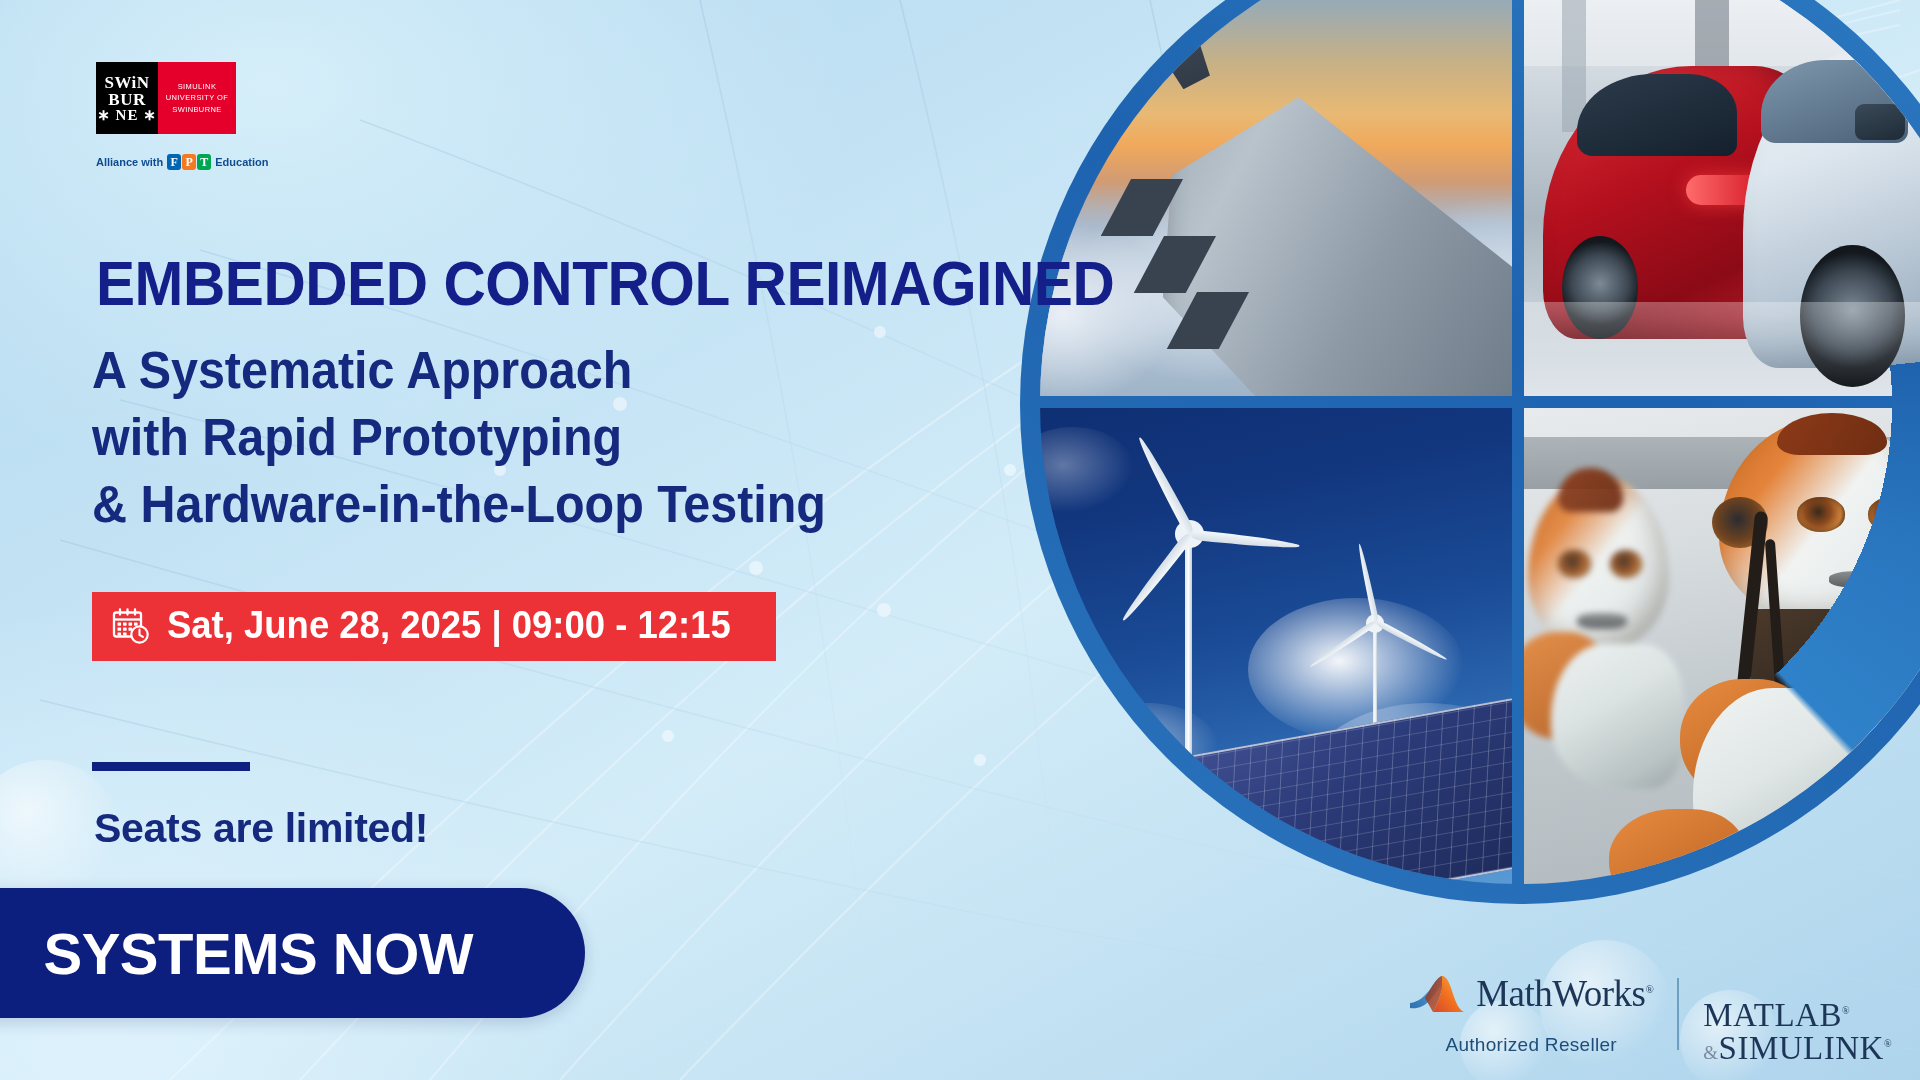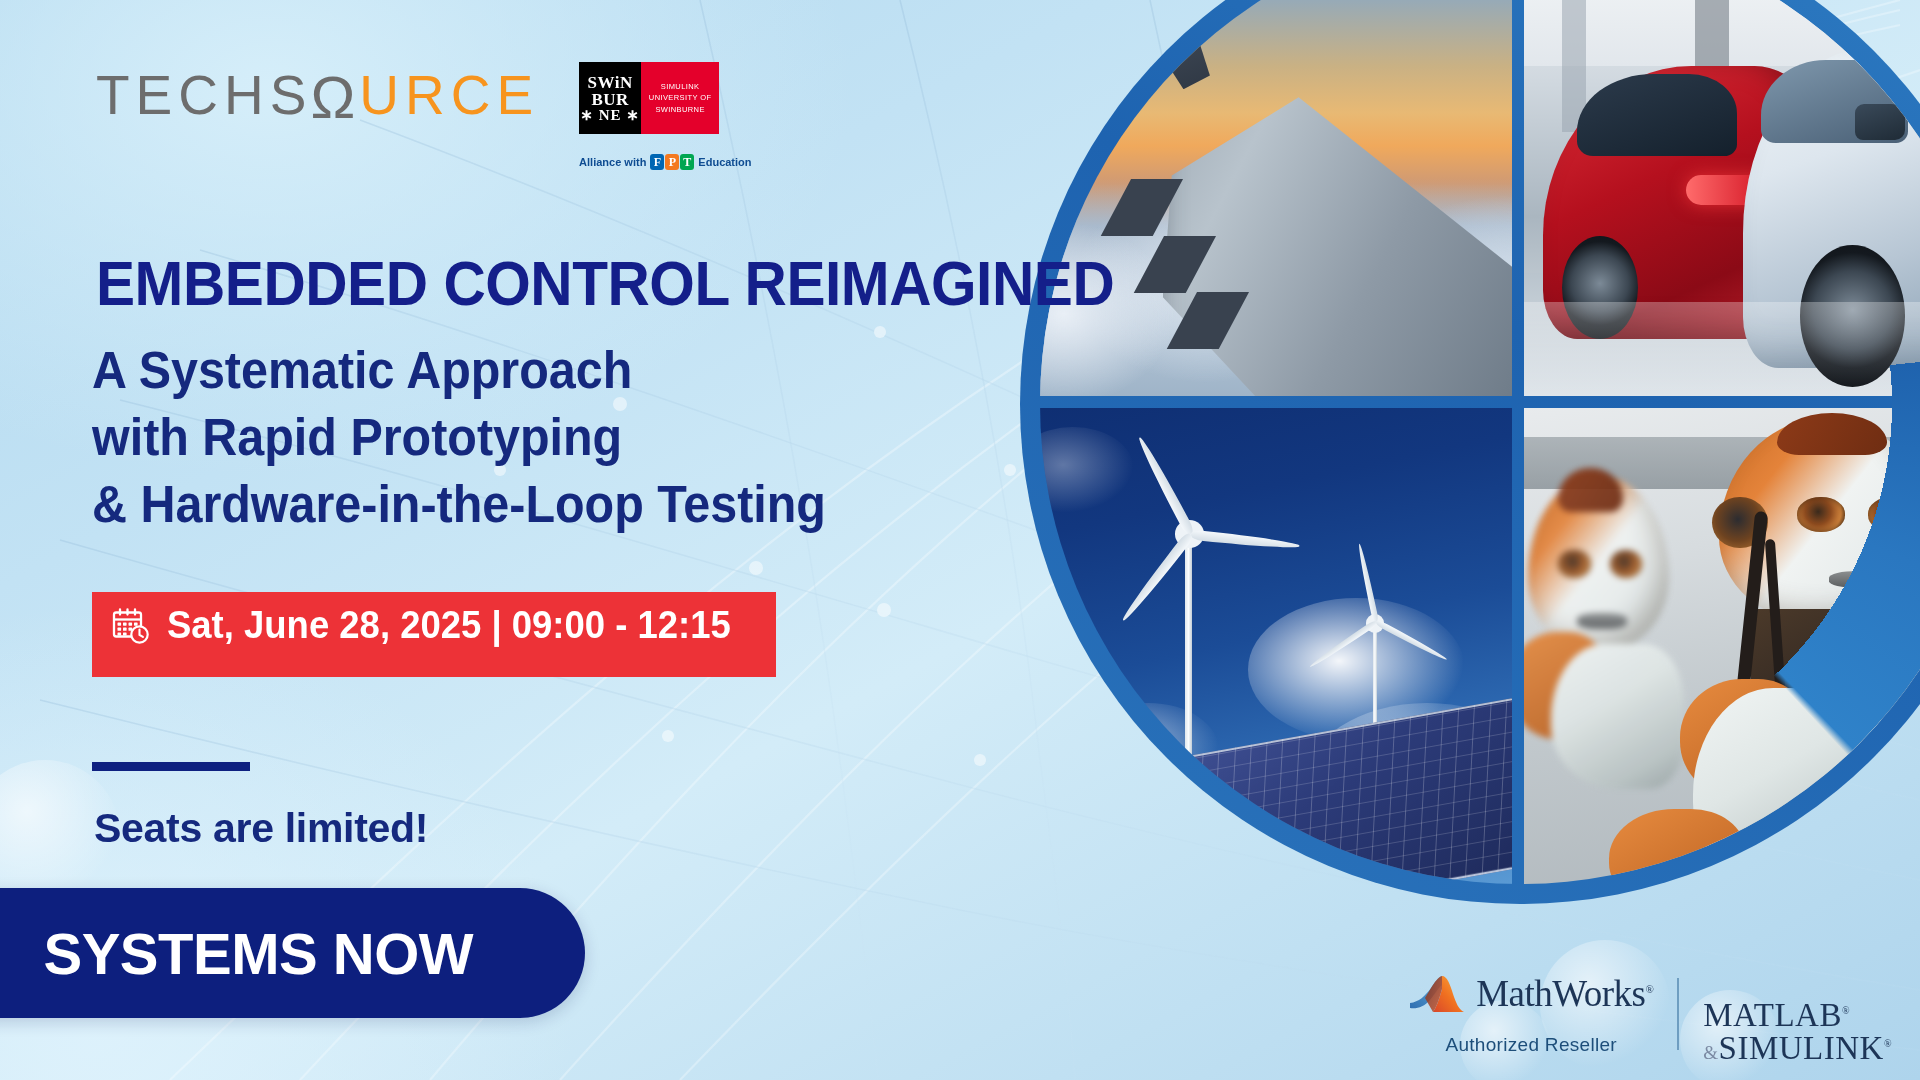--- a/index.html
+++ b/index.html
@@ -83,21 +83,21 @@
   }
   .subhead {
     position:absolute; left:92px; top:338px;
     font-size:51px; font-weight:700; color:#15297e; line-height:1.31;
     transform:scaleX(.95); transform-origin:left top;
   }
 
   
   .info-panel {
     position:absolute; left:92px; top:592px;
-    background:#ed3237; padding:13px 22px 30px 18px;
+    background:#ed3237; padding:13px 22px 14px 18px;
     display:flex; flex-direction:column; gap:5px;
   }
   .info-row { display:flex; align-items:center; gap:15px; }
   .info-row .txt { font-size:38px; font-weight:700; color:#fff; line-height:1.1;
                    transform:scaleX(.96); transform-origin:left center; white-space:nowrap; }
   .ico { width:42px; height:42px; flex:0 0 42px; display:flex; align-items:center; justify-content:center; }
 
   
   .divider { position:absolute; left:92px; top:762px; width:158px; height:9px; background:#0e2080; }
   .seats {
@@ -418,23 +418,20 @@
           <div class="r-shoulder" style="left:-12%; top:84%; width:42%; height:22%;"></div>
         </div>
       </div>
     </div>
 
     <div class="arc-overlay"></div>
   </div>
 
   <div class="logo-bar">
 
-    <div class="techsource">
-      <div class="ts-text"><span>TECHS</span><span class="ts-omega">Ω</span><span class="orange">URCE</span></div>
-    </div>
 
 
     <div class="swinburne">
       <div class="swin-box">
         <div class="swin-black">
           <span>SWiN</span>
           <span>BUR</span>
           <span class="ln3">∗ NE ∗</span>
         </div>
         <div class="swin-red">

